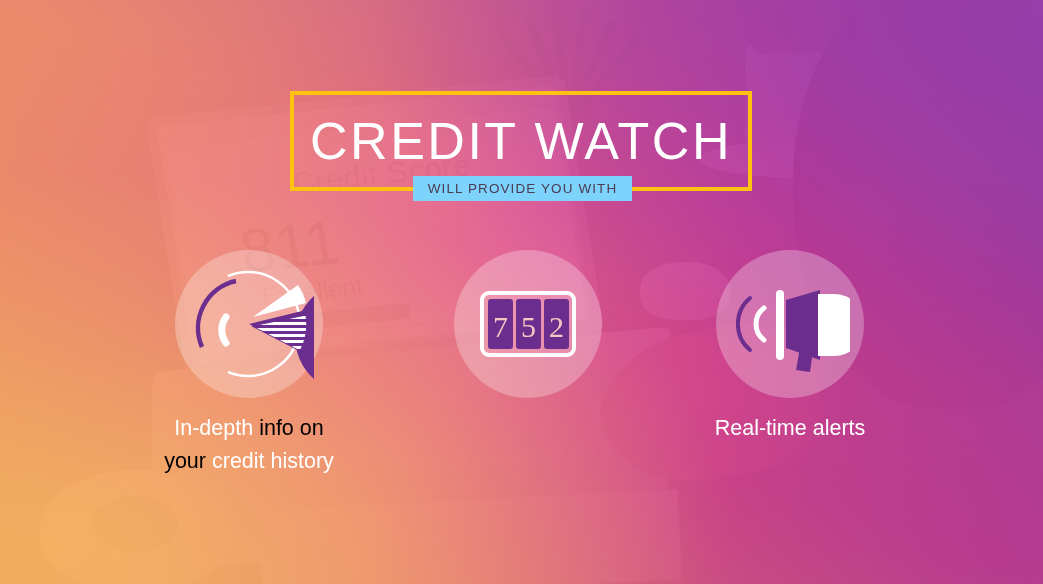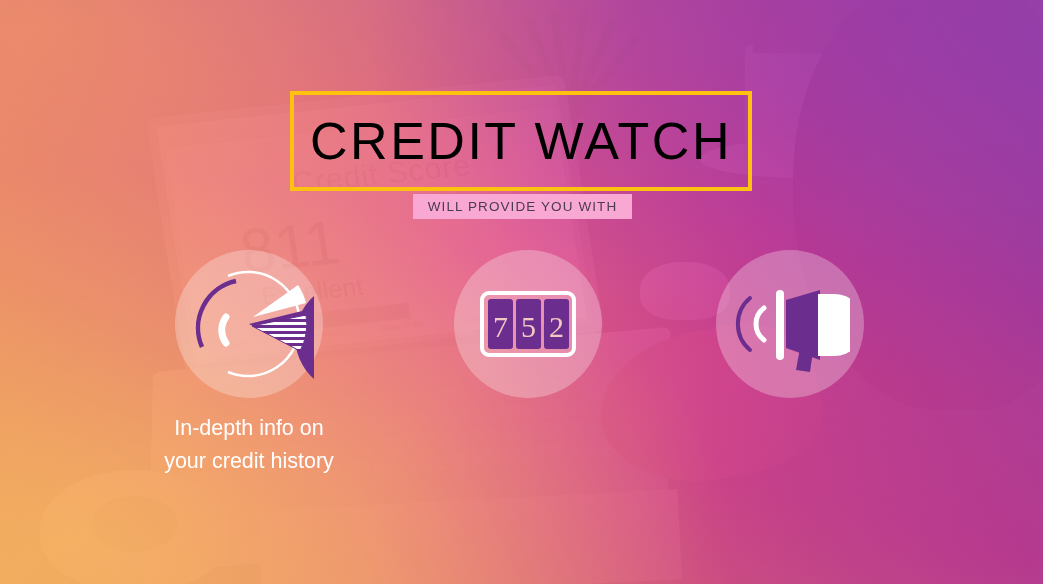--- a/index.html
+++ b/index.html
@@ -179,33 +179,33 @@
   
   .title-box {
     position: absolute;
     left: 290px; top: 91px; width: 462px; height: 100px;
     border: 4px solid #FFC20E;
   }
   .title-text {
     position: absolute; left: 0; right: 0; top: 50%;
     transform: translateY(-50%);
     text-align: center;
-    color: #000000;
+    color: #ffffff;
     font-size: 52px;
     font-weight: 300;
     letter-spacing: 2.5px;
     line-height: 1;
     white-space: nowrap;
   }
   
   .sub-banner {
     position: absolute;
-    left: 413px; top: 194px;
+    left: 413px; top: 176px;
     width: 219px; height: 25px;
-    background: #f9a8d4;
+    background: #7dd3fc;
     display: flex; align-items: center; justify-content: center;
   }
   .sub-banner span {
     color: #4a3a52;
     font-size: 13.5px;
     font-weight: 400;
     letter-spacing: 1.1px;
     white-space: nowrap;
   }
 
@@ -232,21 +232,21 @@
     position: absolute; inset: 0;
     display: flex; align-items: center; justify-content: center;
   }
 
   .caption {
     font-size: 21.5px;
     line-height: 33px;
     color: #ffffff;
   }
   .caption .b { font-weight: normal; color: #ffffff; }
-  .caption .p { font-weight: normal; color: #ffffff; margin-top: 24px; }
+  .caption .p { font-weight: normal; color: #000000; margin-top: 24px; }
 </style>
 </head>
 <body>
 
 <div id="stage">
 
   <div class="photo">
     <div class="desk"></div>
 
     <div class="plant">
@@ -435,17 +435,20 @@
               <rect x="46" y="16" width="8" height="70" rx="4" fill="#ffffff"></rect>
 
               <path d="M 56 26 L 90 16 L 90 86 L 56 74 Z" fill="#6B2D8E"></path>
 
               <path d="M 88 20 L 104 20 A 22 22 0 0 1 104 82 L 88 82 Z" fill="#ffffff"></path>
 
               <path d="M 70 74 L 84 70 L 80 98 L 66 96 Z" fill="#6B2D8E"></path>
             </svg>
           </div>
         </div>
+        <div class="caption">
+          <span class="b">Real-time alerts</span>
+        </div>
       </div>
 
     </div>
   </div>
 </div>
 
 </body></html>

